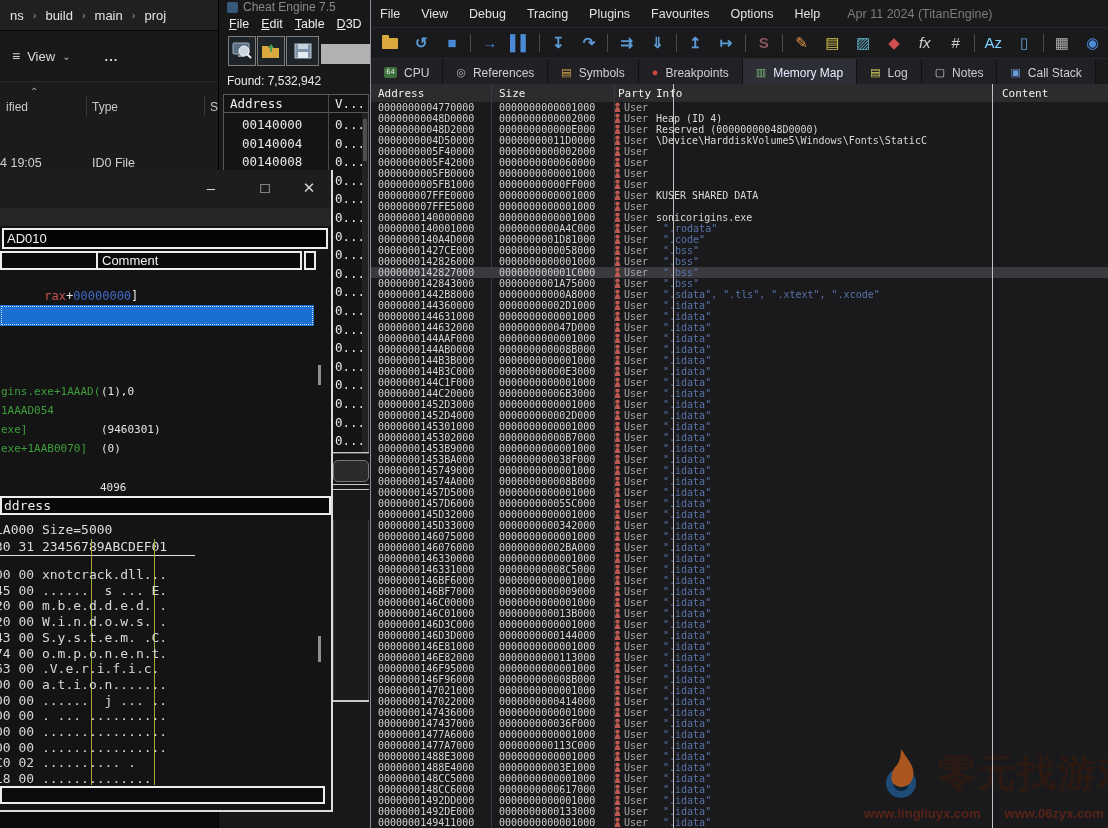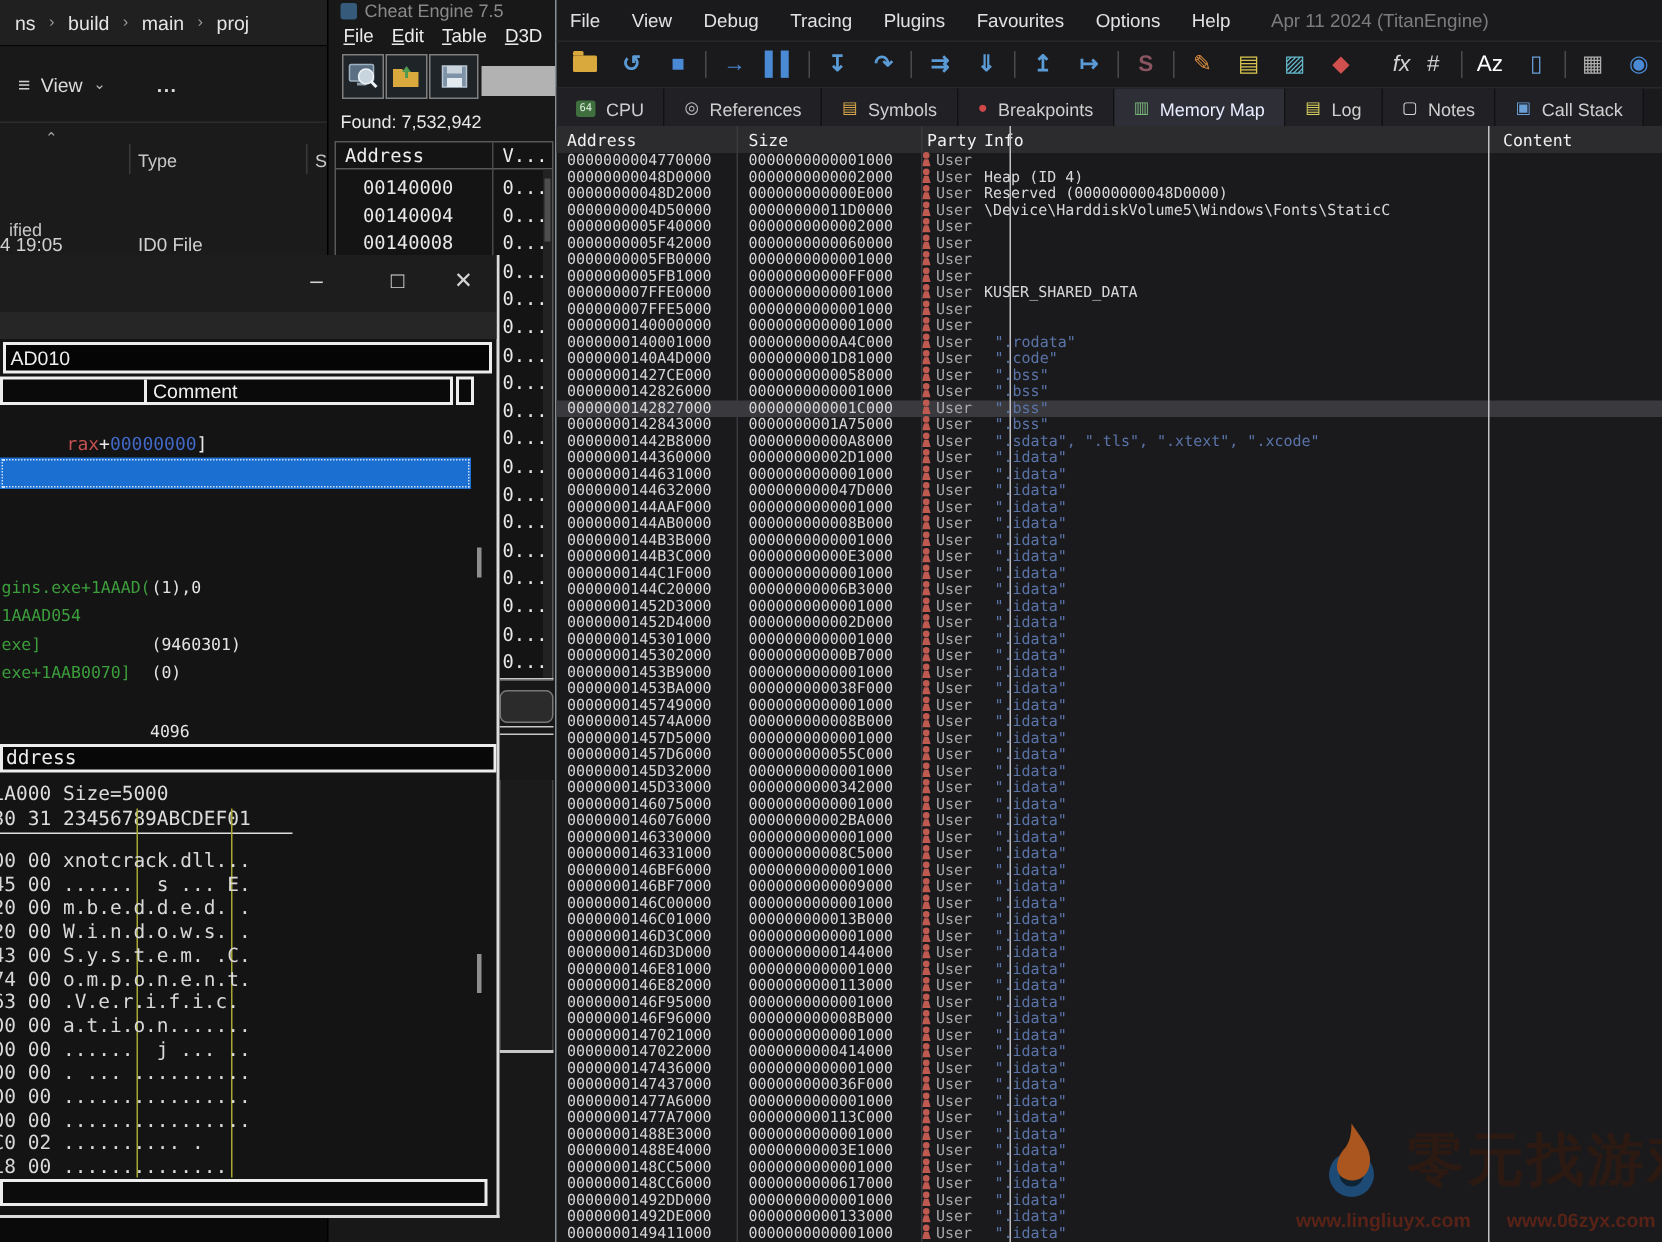--- a/index.html
+++ b/index.html
@@ -13,21 +13,21 @@
             background:#202020;border-bottom:1px solid #060606;color:#e4e4e4;font-size:13px;white-space:nowrap;overflow:hidden;}
   .crumb-sep{color:#9a9a9a;font-size:11px;}
   .exp-toolbar{height:50px;display:flex;align-items:center;gap:34px;padding-left:12px;
                background:#191919;border-bottom:1px solid #2c2c2c;color:#dcdcdc;font-size:13px;}
   .view-btn{display:flex;align-items:center;gap:7px;}
   .ico-lines{font-size:14px;color:#cfcfcf;}
   .chev{font-size:10px;color:#bdbdbd;}
   .more-btn{letter-spacing:1px;font-size:13px;font-weight:bold;}
   .exp-cols{position:relative;height:26px;margin-top:12px;color:#c8c8c8;font-size:12px;}
   .exp-cols .cc{position:absolute;top:6px;}
-  .exp-cols .c1{left:6px;margin-top:46px;} .exp-cols .c2{left:92px;} .exp-cols .c3{left:210px;}
+  .exp-cols .c1{left:6px;} .exp-cols .c2{left:92px;} .exp-cols .c3{left:210px;}
   .exp-cols .caret{position:absolute;left:30px;top:-8px;font-size:10px;color:#a8a8a8;}
   .colsep{position:absolute;top:2px;width:1px;height:20px;background:#3a3a3a;}
   .exp-row{position:relative;height:20px;margin-top:36px;color:#d0d0d0;font-size:12.5px;}
   .exp-row .m{position:absolute;left:0;} .exp-row .t{position:absolute;left:92px;}
 
   
   #ce{position:absolute;left:218px;top:0;width:152px;height:828px;background:#181818;border-left:1px solid #000;}
   .ce-title{height:14px;display:flex;align-items:center;gap:5px;padding-left:8px;color:#8a8a8a;font-size:12px;overflow:hidden;}
   .ce-logo{width:11px;height:11px;background:#355a7a;border-radius:2px;display:inline-block;}
   .ce-menu{height:20px;display:flex;gap:12px;align-items:center;padding-left:10px;color:#ececec;font-size:12.5px;white-space:nowrap;overflow:hidden;}
@@ -76,21 +76,21 @@
   .hxrow{position:absolute;left:-5px;font-size:13px;color:#d8d8d8;white-space:pre;height:15px;}
   .pp-botbox{position:absolute;top:616px;left:0;width:321px;height:14px;border:2px solid #ededed;background:#0c0c0c;}
   .pp-thumb{position:absolute;left:318px;width:3px;background:#8f8f8f;}
 
   
   #dbg{position:absolute;left:370px;top:0;width:738px;height:828px;background:#1a1a1d;border-left:1px solid #8a8f96;box-sizing:border-box;}
   .dbg-menu{height:27px;display:flex;align-items:center;gap:21px;padding-left:9px;font-size:12.5px;color:#e2e2e2;white-space:nowrap;}
   .dbg-date{color:#7c7c7c;margin-left:6px;}
   .dbg-toolbar{height:30px;display:flex;align-items:center;padding-left:4px;border-top:1px solid #28282c;}
   .tbico{width:33px;text-align:center;font-size:15px;line-height:26px;}
-  .tbico.b{font-weight:bold;} .tbico.i{font-style:italic;text-align:right;}
+  .tbico.b{font-weight:bold;} .tbico.i{font-style:italic;}
   .tbsep{width:1px;height:18px;background:#4a4a4a;margin:0 3px;}
   .folder-shape{display:inline-block;width:16px;height:11px;background:#d9a93e;border-radius:1px;position:relative;top:1px;}
   .folder-shape::before{content:"";position:absolute;left:0;top:-3px;width:7px;height:3px;background:#d9a93e;border-radius:1px 1px 0 0;}
   .dbg-tabs{height:27px;display:flex;border-top:1px solid #28282c;overflow:hidden;}
   .tab{display:flex;align-items:center;gap:7px;padding:0 13px;font-size:12px;color:#cfcfcf;background:#202025;
        border-right:1px solid #111114;white-space:nowrap;}
   .tab .tico{font-size:11px;line-height:11px;}
   .tab.active{background:#2e2e37;color:#e9edff;box-shadow:inset 0 -2px 0 var(--accent);}
   .chip64{display:inline-block;width:13px;height:11px;background:#3f6f3f;color:#dff0df;font-size:7px;line-height:11px;
           text-align:center;border-radius:2px;font-family:"DejaVu Sans Mono",monospace;}
@@ -347,21 +347,21 @@
         <span class="tbsep"></span>
         <span class="tbico b" style="color: rgb(138, 85, 96);">S</span>
         <span class="tbsep"></span>
         <span class="tbico" style="color: rgb(224, 144, 64);">✎</span>
         <span class="tbico" style="color: rgb(214, 196, 78);">▤</span>
         <span class="tbico" style="color: rgb(99, 183, 201);">▨</span>
         <span class="tbico" style="color: rgb(208, 80, 80);">◆</span>
         <span class="tbico i" style="color: rgb(208, 208, 208);">fx</span>
         <span class="tbico" style="color: rgb(208, 208, 208);">#</span>
         <span class="tbsep"></span>
-        <span class="tbico" style="color: #ffffff;">Az</span>
+        <span class="tbico" style="color: #7dd3fc;">Az</span>
         <span class="tbico" style="color: rgb(106, 159, 216);">▯</span>
         <span class="tbsep"></span>
         <span class="tbico" style="color: rgb(176, 176, 176);">▦</span>
         <span class="tbico" style="color: rgb(74, 138, 212);">◉</span>
       </div>
     <div class="dbg-tabs" id="dbg-tabs">
         <div class="tab">
           <span class="chip64">64</span>
           <span>CPU</span>
         </div>
@@ -523,20 +523,21 @@
         <div class="mrow">
           <span class="ca">0000000140000000</span>
           <span class="cs">0000000000001000</span>
           <span class="cp">
             <span><svg width="7" height="10" viewBox="0 0 7 10">
                 <circle cx="3.5" cy="2.6" r="2.2" fill="#c05a50"></circle>
                 <path d="M0.6 10 L2 5.2 L5 5.2 L6.4 10 Z" fill="#c05a50"></path>
               </svg></span>
             <span>User</span>
           </span>
+          <span class="ci">sonicorigins.exe</span>
         </div>
         <div class="mrow">
           <span class="ca">0000000140001000</span>
           <span class="cs">0000000000A4C000</span>
           <span class="cp">
             <span><svg width="7" height="10" viewBox="0 0 7 10">
                 <circle cx="3.5" cy="2.6" r="2.2" fill="#c05a50"></circle>
                 <path d="M0.6 10 L2 5.2 L5 5.2 L6.4 10 Z" fill="#c05a50"></path>
               </svg></span>
             <span>User</span>

